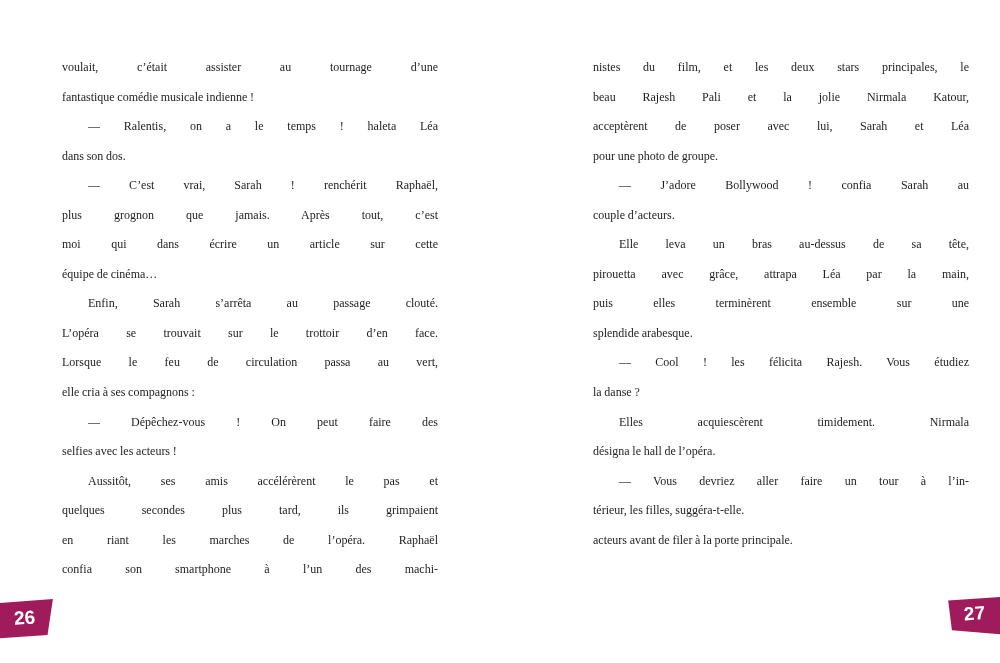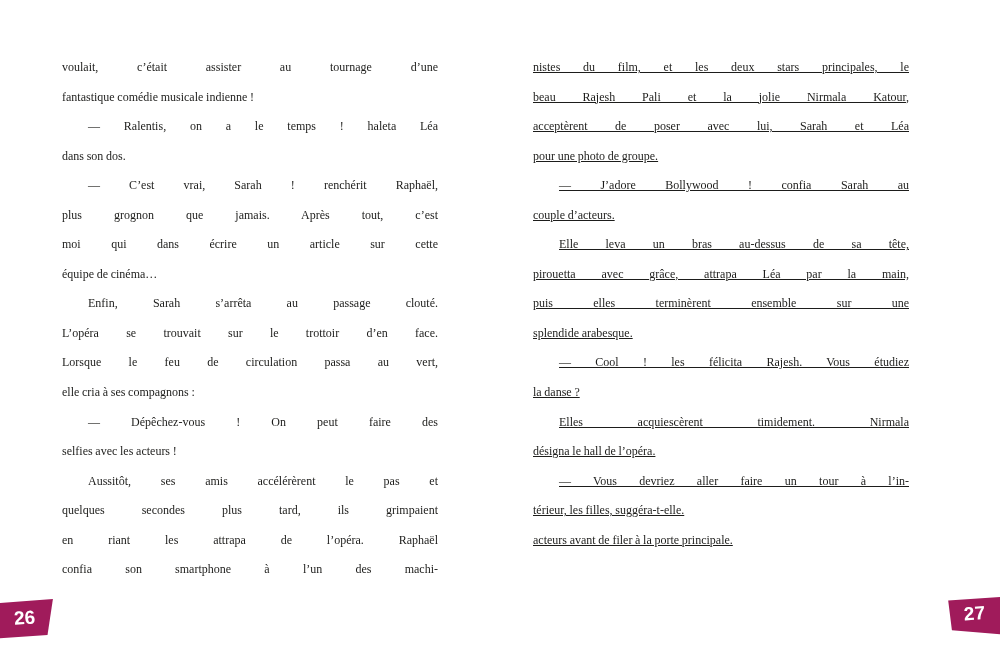--- a/index.html
+++ b/index.html
@@ -22,21 +22,21 @@
   .page {
     position: absolute;
     top: 53px;
     width: 376px;
     color: var(--ink, #1d1d1b);
     font-size: 12px;
     line-height: 29.55px;
     word-spacing: -0.3px;
   }
   .page-left  { left: 62px; }
-  .page-right { left: 533px; text-decoration: underline; }
+  .page-right { left: 593px; }
   .line {
     text-align: justify;
     text-align-last: left;
     height: 29.55px;
   }
   .line.just { text-align-last: justify; }
   .line.indent { text-indent: 26px; }
   .badge {
     position: absolute;
     width: 54px;
@@ -82,21 +82,21 @@
         <div class="line just">moi qui dans écrire un article sur cette</div>
         <div class="line">équipe de cinéma…</div>
         <div class="line indent just">Enfin, Sarah s’arrêta au passage clouté.</div>
         <div class="line just">L’opéra se trouvait sur le trottoir d’en face.</div>
         <div class="line just">Lorsque le feu de circulation passa au vert,</div>
         <div class="line">elle cria à ses compagnons&nbsp;:</div>
         <div class="line indent just">— Dépêchez-vous&nbsp;! On peut faire des</div>
         <div class="line">selfies avec les acteurs&nbsp;!</div>
         <div class="line indent just">Aussitôt, ses amis accélérèrent le pas et</div>
         <div class="line just">quelques secondes plus tard, ils grimpaient</div>
-        <div class="line just">en riant les attrapa de l’opéra. Raphaël</div>
+        <div class="line just">en riant les marches de l’opéra. Raphaël</div>
         <div class="line just">confia son smartphone à l’un des machi-</div>
       </div>
   </div>
 
   <div class="page page-right">
     <div class="text-block">
         <div class="line just">nistes du film, et les deux stars principales, le</div>
         <div class="line just">beau Rajesh Pali et la jolie Nirmala Katour,</div>
         <div class="line just">acceptèrent de poser avec lui, Sarah et Léa</div>
         <div class="line">pour une photo de groupe.</div>

